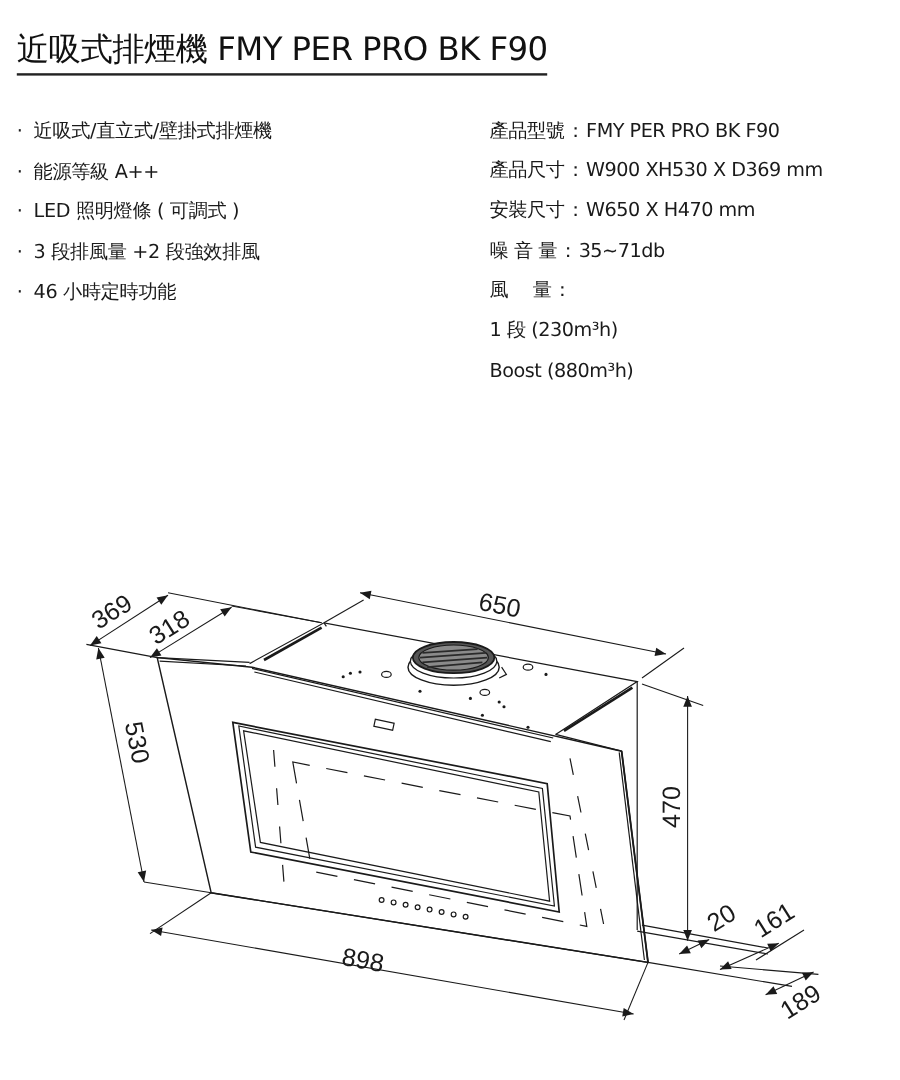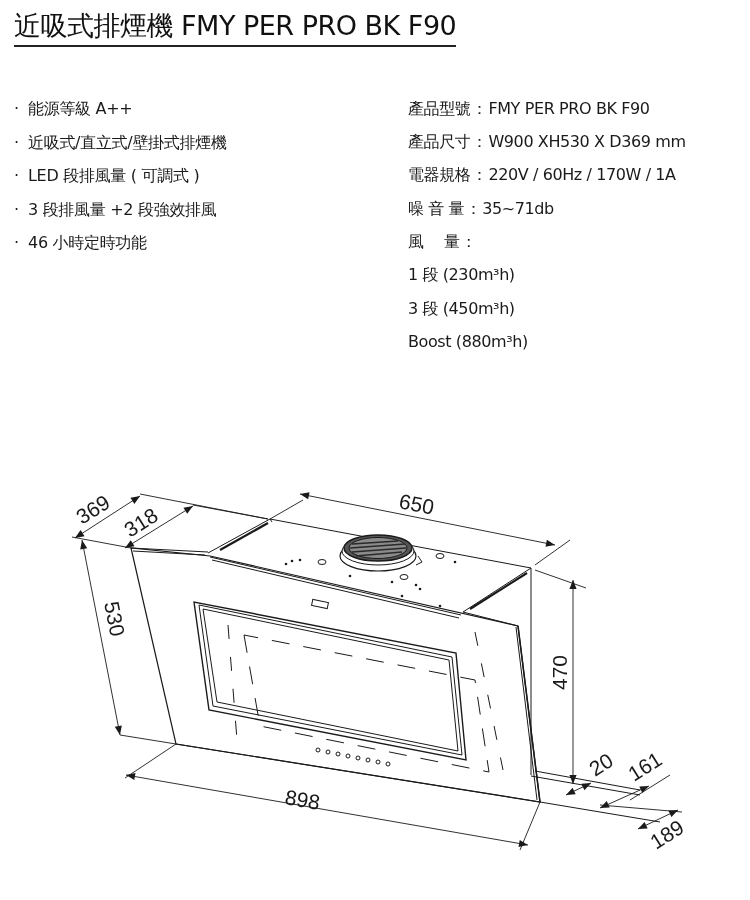--- a/index.html
+++ b/index.html
@@ -1,20 +1,20 @@
 <!DOCTYPE html>
 <html><head>
   <meta charset="utf-8">
   <style>
     * { margin: 0; padding: 0; box-sizing: border-box; }
     html, body { width: 750px; height: 900px; background: #ffffff; overflow: hidden; }
     body { position: relative; font-family: "DejaVu Sans", "Liberation Sans", sans-serif; color: #1a1a1a; }
 
     .title {
-      position: absolute; left: 14px; top: 8px;
+      position: absolute; left: 14px; top: 24px;
       font-size: 27px; font-weight: normal; letter-spacing: -0.5px;
       line-height: 36px; color: #111;
       border-bottom: 2px solid #222; padding-bottom: 1px;
       white-space: nowrap;
     }
 
     .features {
       position: absolute; left: 14px; top: 92px; list-style: none;
     }
     .features li {
@@ -39,36 +39,35 @@
     }
     .drawing svg { width: 750px; height: 430px; display: block; }
     .dim-text { font-family: "Liberation Sans", "DejaVu Sans", sans-serif; font-size: 21px; fill: #1a1a1a; }
   </style>
 </head>
 <body>
 
 <h1 class="title">近吸式排煙機 FMY PER PRO BK F90</h1>
 
 <ul class="features">
+  <li><span class="dot">·</span><span>近吸式/直立式/壁掛式排煙機</span></li>
   <li><span class="dot">·</span><span>能源等級 A++</span></li>
-  <li><span class="dot">·</span><span>近吸式/直立式/壁掛式排煙機</span></li>
-  <li><span class="dot">·</span><span>LED 段排風量 ( 可調式 )</span></li>
+  <li><span class="dot">·</span><span>LED 照明燈條 ( 可調式 )</span></li>
   <li><span class="dot">·</span><span>3 段排風量 +2 段強效排風</span></li>
   <li><span class="dot">·</span><span>46 小時定時功能</span></li>
 </ul>
 
 <div class="specs">
   <div class="row"><span class="lbl">產品型號</span><span class="sep">：</span><span>FMY PER PRO BK F90</span></div>
   <div class="row"><span class="lbl">產品尺寸</span><span class="sep">：</span><span>W900 XH530 X D369 mm</span></div>
-  <div class="row"><span class="lbl">電器規格</span><span class="sep">：</span><span>220V / 60Hz  / 170W / 1A</span></div>
+  <div class="row"><span class="lbl">安裝尺寸</span><span class="sep">：</span><span>W650 X H470 mm</span></div>
   <div class="row"><span class="lbl">噪 音 量</span><span class="sep">：</span><span>35~71db</span></div>
   <div class="row"><span class="lbl">風　 量</span><span class="sep">：</span><span></span></div>
   <div class="airflow">
     <div class="row">1 段 (230m³h)</div>
-    <div class="row">3 段 (450m³h)</div>
     <div class="row">Boost (880m³h)</div>
   </div>
 </div>
 
 <div class="drawing">
 
   <svg viewBox="0 470 750 430" xmlns="http://www.w3.org/2000/svg">
     <defs>
       <marker id="arr" viewBox="0 0 10 10" refX="10" refY="5" markerWidth="12" markerHeight="9" orient="auto-start-reverse" markerUnits="userSpaceOnUse">
         <path d="M0,1 L10,5 L0,9 z" fill="#1a1a1a"></path>

